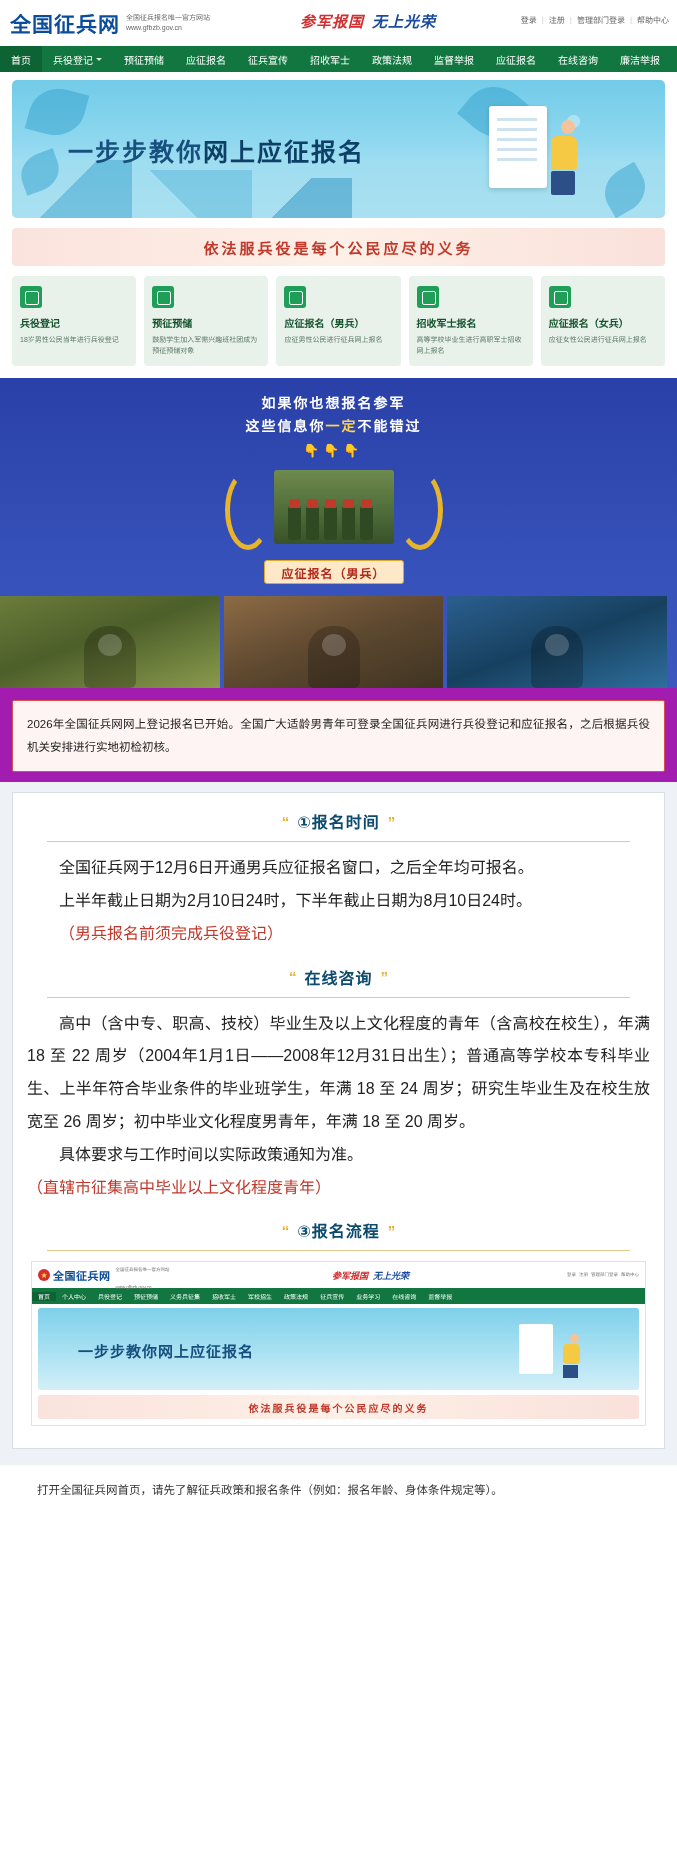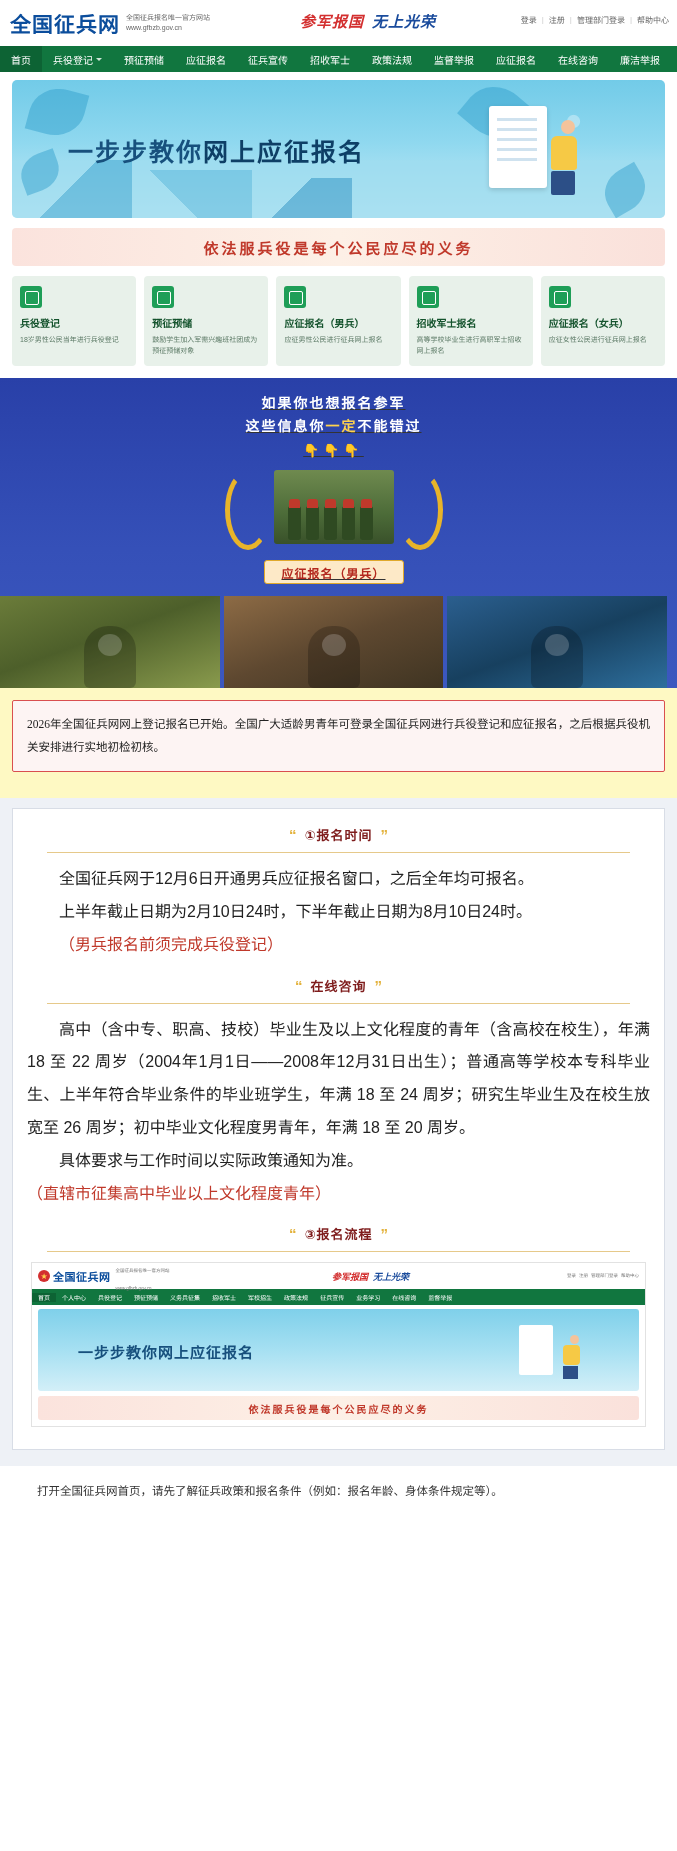--- a/index.html
+++ b/index.html
@@ -189,21 +189,20 @@
     border: 1.5px solid #fff; border-radius: 2px;
   }
   .card-title { font-size: 10px; color: #14532d; font-weight: bold; margin-bottom: 5px; }
   .card-desc { font-size: 7px; color: #5c7a66; line-height: 1.55; }
 
   
   .promo {
     background: linear-gradient(180deg,#2940a8 0%,#3550b8 55%,#3c58bf 100%);
     padding: 14px 10px 0 0;
     position: relative;
-    text-decoration: underline;
   }
   .promo h2 {
     text-align: center; color: #fff; font-size: 14px; font-weight: bold;
     letter-spacing: 2px; line-height: 1.7;
   }
   .promo h2 .yellow { color: #ffd24d; }
   .arrows { text-align: center; color: #ffd24d; font-size: 13px; letter-spacing: 4px; margin-top: 4px; }
   .medal-wrap {
     margin: 6px auto 0 auto;
     width: 230px; height: 92px;
@@ -245,21 +244,21 @@
   .photo .fig {
     position: absolute; bottom: 0; left: 50%; transform: translateX(-50%);
     width: 52px; height: 62px; background: rgba(0,0,0,.22); border-radius: 24px 24px 6px 6px;
   }
   .photo .fig::before {
     content:""; position:absolute; top:8px; left:14px; width:24px; height:22px;
     background: rgba(255,255,255,.20); border-radius:50%;
   }
 
   
-  .notice-wrap { background: #fef9c3; padding: 12px 12px 26px 12px; font-family: Liberation Serif, serif; }
+  .notice-wrap { background: #a21caf; padding: 12px 12px 10px 12px; }
   .notice {
     border: 1px solid #d94f4f;
     background: #fdf4f3;
     border-radius: 2px;
     padding: 12px 14px;
     font-size: 11.5px;
     line-height: 2;
     color: #222;
     text-align: justify;
   }
@@ -271,21 +270,21 @@
     border: 1px solid #d8dde6;
     padding: 14px 14px 18px 14px;
   }
   .sec-title {
     display: flex; align-items: center; justify-content: center; gap: 8px;
     margin: 14px 0 8px 0;
   }
   .sec-title:first-child { margin-top: 2px; }
   .sec-title .quote { color: #e3b23c; font-size: 15px; font-weight: bold; line-height: 1; }
   .sec-title .txt {
-    color: #7f1d1d; font-size: 13px; font-weight: bold; letter-spacing: 1px;
+    color: #0c4a6e; font-size: 16px; font-weight: bold; letter-spacing: 1px;
   }
   .rule {
     height: 1px; background: #e6c98a; margin: 6px 20px 10px 20px;
   }
   .para {
     font-size: 16px; line-height: 2.05; color: #222; text-align: justify;
     text-indent: 2em;
   }
   .para.noindent { text-indent: 0; }
   .para.bold { font-weight: normal; }

